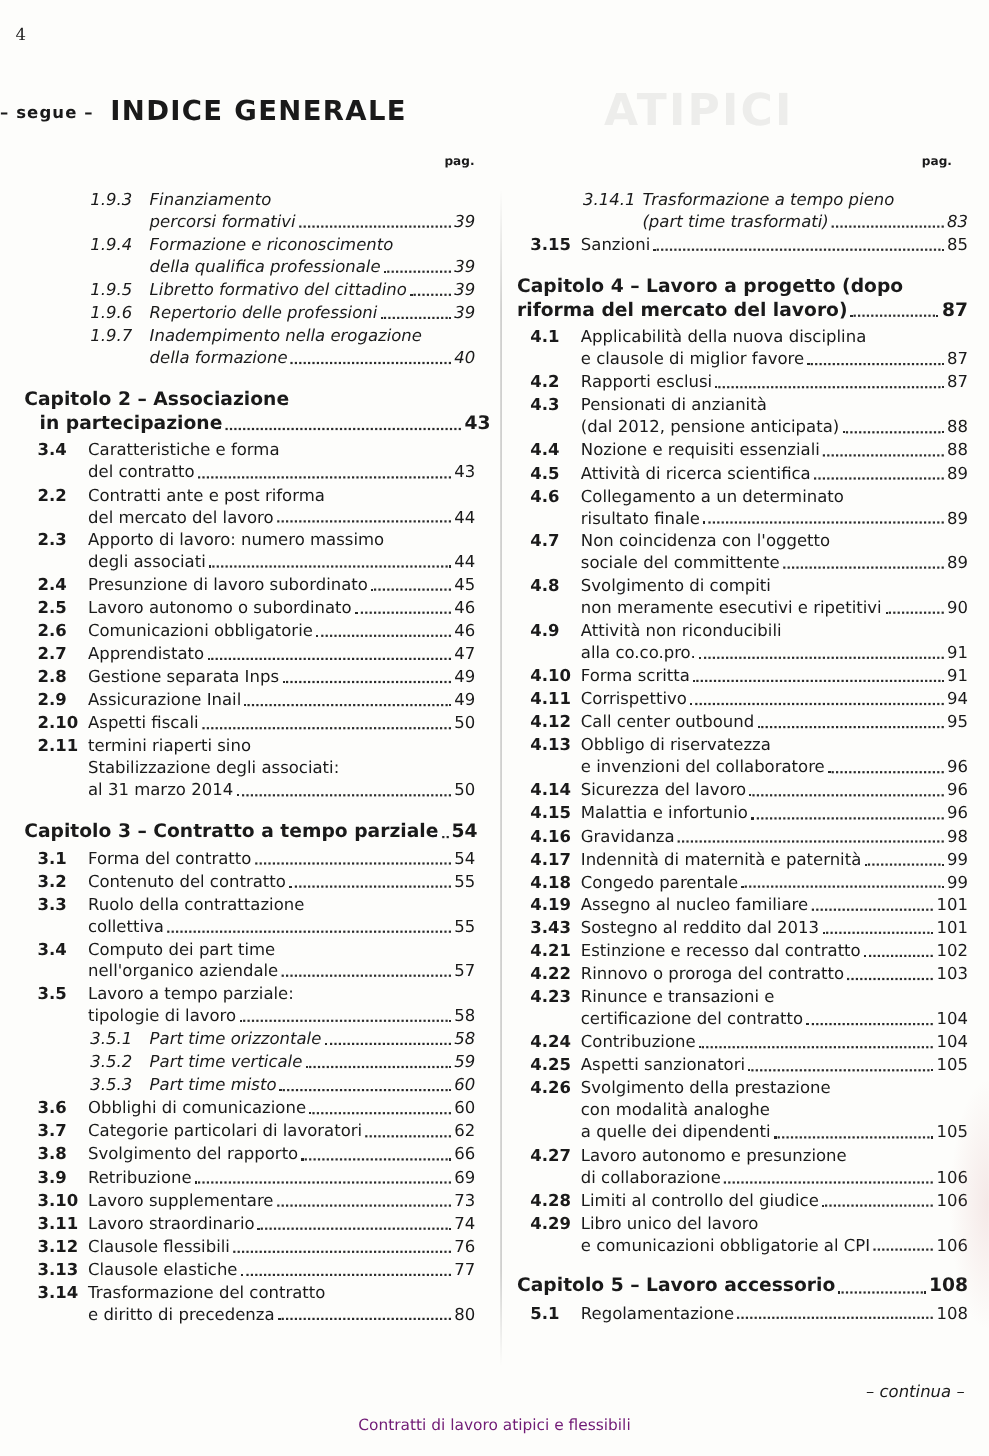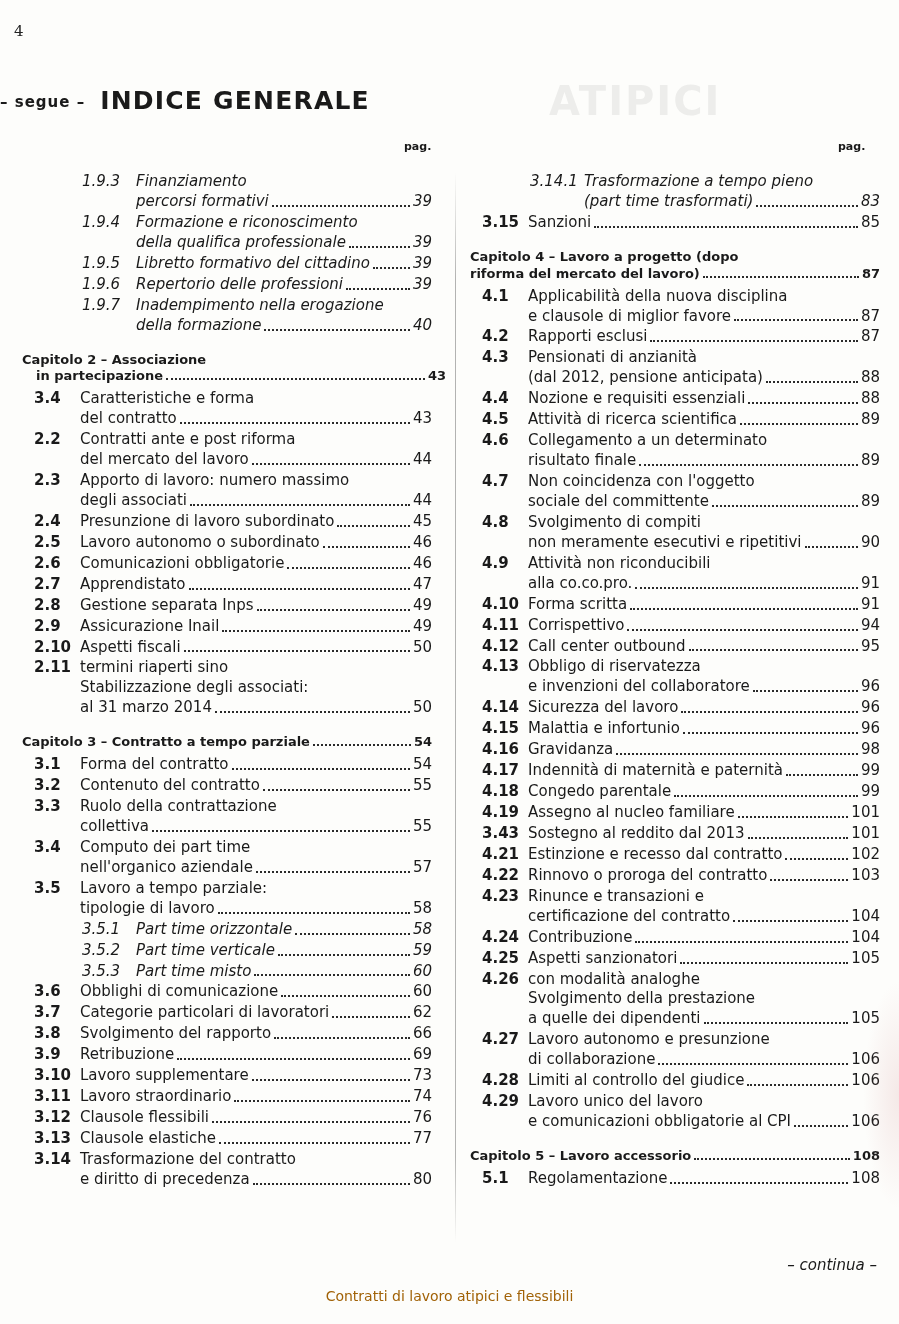--- a/index.html
+++ b/index.html
@@ -122,21 +122,21 @@
   }
 
   
   .lvl1 .num { width: 40px; font-weight: bold; }
   .lvl1 { margin-left: 12px; }
   .lvl2 { margin-left: 60px; font-style: italic; }
   .lvl2 .num { width: 48px; }
 
   .chapter {
     font-weight: bold;
-    font-size: 13px;
+    font-size: 17px;
     line-height: 1.3;
     margin-top: 16px;
     margin-bottom: 4px;
   }
   .chapter .line .dots { border-bottom: 2px dotted #2a2a2a; }
   .chapter .cont { margin-left: 14px; align-items: flex-end; }
 
   .continua {
     position: absolute;
     right: 22px;
@@ -144,21 +144,21 @@
     font-size: 15px;
     font-style: italic;
   }
   .footer {
     position: absolute;
     left: 0;
     top: 1288px;
     width: 899px;
     text-align: center;
     font-size: 14px;
-    color: #a16207;
+    color: #701a75;
   }
   .ghost {
     position: absolute;
     top: 78px;
     left: 549px;
     font-size: 40px;
     font-weight: bold;
     color: rgba(120,120,120,0.12);
     letter-spacing: 2px;
     pointer-events: none;
@@ -883,25 +883,25 @@
               <span class="txt">Aspetti sanzionatori</span>
               <span class="dots"></span>
               <span class="pg">105</span>
             </div>
           </div>
         </div>
         <div class="entry lvl1">
           <div class="num">4.26</div>
           <div class="body">
             <div class="line nodots">
+              <span class="txt">Svolgimento della prestazione</span>
+            </div>
+            <div class="line nodots">
               <span class="txt">con modalità analoghe</span>
             </div>
-            <div class="line nodots">
-              <span class="txt">Svolgimento della prestazione</span>
-            </div>
             <div class="line">
               <span class="txt">a quelle dei dipendenti</span>
               <span class="dots"></span>
               <span class="pg">105</span>
             </div>
           </div>
         </div>
         <div class="entry lvl1">
           <div class="num">4.27</div>
           <div class="body">
@@ -922,21 +922,21 @@
               <span class="txt">Limiti al controllo del giudice</span>
               <span class="dots"></span>
               <span class="pg">106</span>
             </div>
           </div>
         </div>
         <div class="entry lvl1">
           <div class="num">4.29</div>
           <div class="body">
             <div class="line nodots">
-              <span class="txt">Lavoro unico del lavoro</span>
+              <span class="txt">Libro unico del lavoro</span>
             </div>
             <div class="line">
               <span class="txt">e comunicazioni obbligatorie al CPI</span>
               <span class="dots"></span>
               <span class="pg">106</span>
             </div>
           </div>
         </div>
         <div class="chapter">
           <div class="line">

